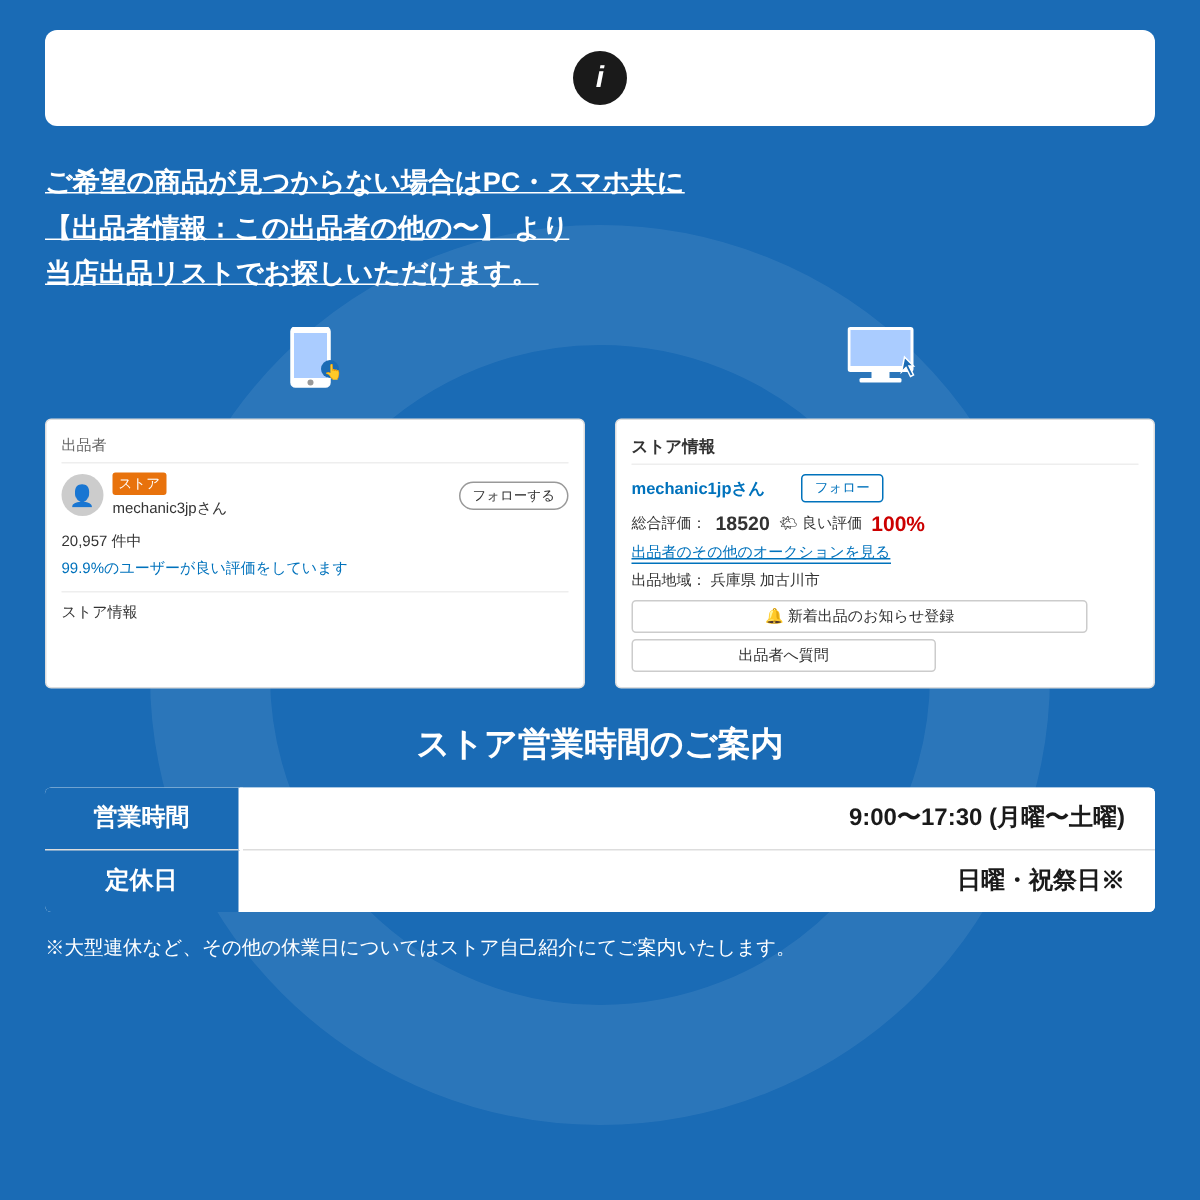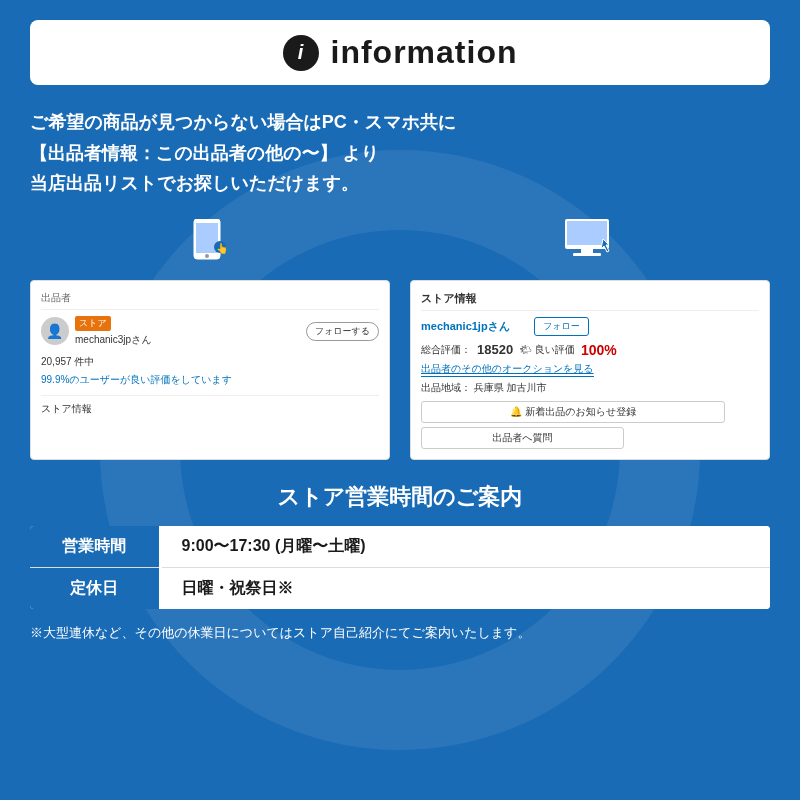--- a/index.html
+++ b/index.html
@@ -64,20 +64,21 @@
       letter-spacing: 1px;
     }
 
     
     .main-text {
       color: white;
       font-size: 18px;
       line-height: 1.7;
       margin-bottom: 20px;
       font-weight: bold;
+      text-decoration: underline;
     }
 
     
     .screenshots-row {
       display: flex;
       gap: 20px;
       margin-bottom: 22px;
       align-items: flex-start;
     }
 
@@ -249,42 +250,41 @@
       width: 130px;
       border-right: 3px solid white;
     }
 
     .hours-value-cell {
       background: white;
       color: #1a1a1a;
       font-size: 16px;
       font-weight: bold;
       padding: 10px 20px;
-      text-align: left;
+      text-align: right;
     }
 
     .footer-note {
       color: white;
       font-size: 13px;
       text-align: left;
       line-height: 1.5;
     }
   </style>
 </head>
 <body>
 
 <div class="bg-circle"></div>
 
 <div class="container">
 
   <div class="header-box">
     <div class="info-icon">
       <span>i</span>
     </div>
-    <div class="header-title">information</div>
   </div>
 
   <div class="main-text">
     <div>ご希望の商品が見つからない場合はPC・スマホ共に</div>
     <div>【出品者情報：この出品者の他の〜】 より</div>
     <div>当店出品リストでお探しいただけます。</div>
   </div>
 
   <div class="screenshots-row">
 

